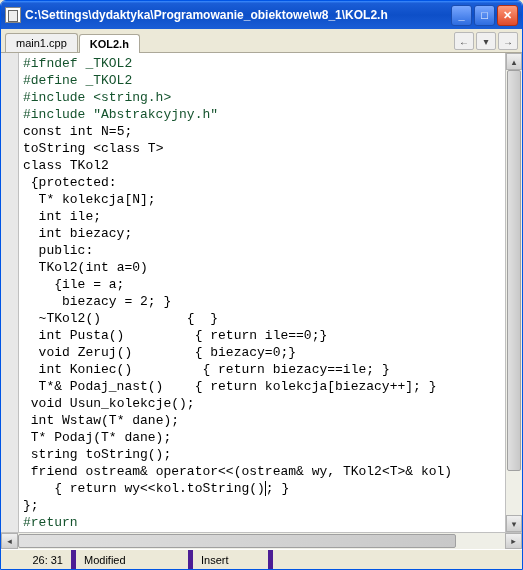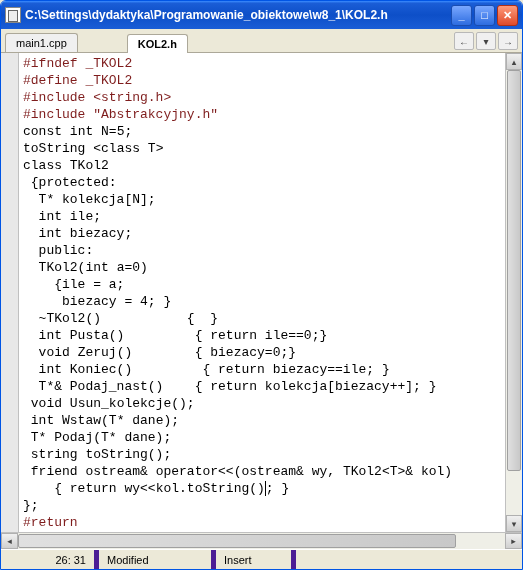--- a/index.html
+++ b/index.html
@@ -5,41 +5,41 @@
 * { box-sizing: border-box; margin: 0; padding: 0; }
 body { font-family: Tahoma, sans-serif; font-size: 11px; background: #ece9d8; width: 523px; height: 570px; overflow: hidden; }
 .window { width: 523px; height: 570px; border: 1px solid #0055e5; border-radius: 6px 6px 0 0; overflow: hidden; display: flex; flex-direction: column; }
 .titlebar { background: linear-gradient(to bottom, #3b8cff 0%, #1a5dd6 8%, #0d4fc8 50%, #1a5dd6 100%); height: 28px; display: flex; align-items: center; padding: 0 4px; color: white; font-weight: bold; }
 .title-icon { width: 16px; height: 16px; background: #fff; border: 1px solid #888; margin-right: 4px; position: relative; }
 .title-icon::before { content: ""; position: absolute; left: 2px; top: 2px; width: 8px; height: 10px; background: #eee; border: 1px solid #666; }
 .title-text { flex: 1; font-size: 12px; white-space: nowrap; overflow: hidden; }
 .win-btns { display: flex; gap: 2px; }
 .win-btn { width: 21px; height: 21px; background: linear-gradient(to bottom, #7aa8ff, #2d6ce0); border: 1px solid #1a4db0; border-radius: 3px; color: white; display: flex; align-items: center; justify-content: center; font-family: Arial; font-size: 11px; font-weight: bold; cursor: pointer; }
 .win-btn.close { background: linear-gradient(to bottom, #ff9a7a, #e04a2a); border-color: #b03018; }
-.tabbar { background: #ece9d8; height: 24px; display: flex; align-items: flex-end; padding: 0 4px; border-bottom: 1px solid #aca899; position: relative; gap: 48px; }
+.tabbar { background: #ece9d8; height: 24px; display: flex; align-items: flex-end; padding: 0 4px; border-bottom: 1px solid #aca899; position: relative; }
 .tab { padding: 3px 10px; background: #f0f0f0; border: 1px solid #aca899; border-bottom: none; border-radius: 3px 3px 0 0; margin-right: 1px; font-size: 11px; cursor: pointer; }
 .tab.active { background: #fff; font-weight: bold; position: relative; top: 1px; }
 .nav-btns { margin-left: auto; display: flex; gap: 2px; align-items: center; padding-bottom: 2px; }
 .nav-btn { width: 20px; height: 18px; border: 1px solid #b8b8b8; background: #f0f0f0; border-radius: 2px; display: flex; align-items: center; justify-content: center; font-size: 10px; color: #444; cursor: pointer; }
 .editor-wrap { flex: 1; display: flex; background: #fff; position: relative; overflow: hidden; }
 .gutter { width: 18px; background: #e8e8e8; border-right: 1px solid #c0c0c0; }
 .code { flex: 1; font-family: "Courier New", monospace; font-size: 13px; line-height: 17px; padding: 2px 4px; white-space: pre; overflow: hidden; }
 .vscroll { width: 17px; background: #ece9d8; border-left: 1px solid #c0c0c0; display: flex; flex-direction: column; }
 .sc-btn { height: 17px; background: linear-gradient(to bottom,#f0f0f0,#d0d0d0); border: 1px solid #b0b0b0; display:flex; align-items:center; justify-content:center; font-size:9px; color:#444; }
 .sc-track { flex: 1; background: #efefe7; position: relative; }
 .sc-thumb { position: absolute; left: 1px; right: 1px; top: 0; height: 90%; background: linear-gradient(to right,#e0e0e0,#c8c8c8); border: 1px solid #a0a0a0; border-radius: 2px; }
 .hscroll { height: 17px; background: #ece9d8; border-top: 1px solid #c0c0c0; display: flex; }
 .hscroll .sc-btn { width:17px; height:auto; }
 .hscroll .sc-track { flex:1; position:relative; }
 .hscroll .sc-thumb { top:1px; bottom:1px; left:0; width:90%; height:auto; }
 .status { height: 20px; background: #ece9d8; border-top: 1px solid #fff; display: flex; align-items: center; font-size: 11px; }
 .status-cell { padding: 0 8px; border-left: 5px solid #4c1d95; height: 100%; display: flex; align-items: center; min-width: 60px; }
-.status-cell:first-child { border-left: none; margin-left: 23px; }
+.status-cell:first-child { border-left: none; }
 .kw { font-weight: normal; }
-.pp { color: #7f1d1d; }
+.pp { color: #14532d; }
 .cursor { border-right: 1px solid #000; }
 </style>
 </head>
 <body>
 
 <div class="window">
   <div class="titlebar">
     <div class="title-icon"></div>
     <div class="title-text">C:\Settings\dydaktyka\Programowanie_obiektowe\w8_1\KOL2.h</div>
     <div class="win-btns">
@@ -68,21 +68,21 @@
 <span class="kw">const</span><span> </span><span class="kw">int</span><span> N=5;</span>
 <span class="kw">toString</span><span> &lt;</span><span class="kw">class</span><span> T&gt;</span>
 <span class="kw">class</span><span> TKol2</span>
 <span> {</span><span class="kw">protected</span><span>:</span>
 <span>  T* kolekcja[N];</span>
 <span>  </span><span class="kw">int</span><span> ile;</span>
 <span>  </span><span class="kw">int</span><span> biezacy;</span>
 <span>  </span><span class="kw">public</span><span>:</span>
 <span>  TKol2(</span><span class="kw">int</span><span> a=0)</span>
 <span>    {ile = a;</span>
-<span>     biezacy = 4; }</span>
+<span>     biezacy = 2; }</span>
 <span>  ~TKol2()           {  }</span>
 <span>  </span><span class="kw">int</span><span> Pusta()         { </span><span class="kw">return</span><span> ile==0;}</span>
 <span>  </span><span class="kw">void</span><span> Zeruj()        { biezacy=0;}</span>
 <span>  </span><span class="kw">int</span><span> Koniec()         { </span><span class="kw">return</span><span> biezacy==ile; }</span>
 <span>  T*&amp; Podaj_nast()    { </span><span class="kw">return</span><span> kolekcja[biezacy++]; }</span>
 <span> </span><span class="kw">void</span><span> Usun_kolekcje();</span>
 <span> </span><span class="kw">int</span><span> Wstaw(T* dane);</span>
 <span> T* Podaj(T* dane);</span>
 <span> string toString();</span>
 <span> </span><span class="kw">friend</span><span> ostream&amp; </span><span class="kw">operator</span><span>&lt;&lt;(ostream&amp; wy, TKol2&lt;T&gt;&amp; kol)</span>

